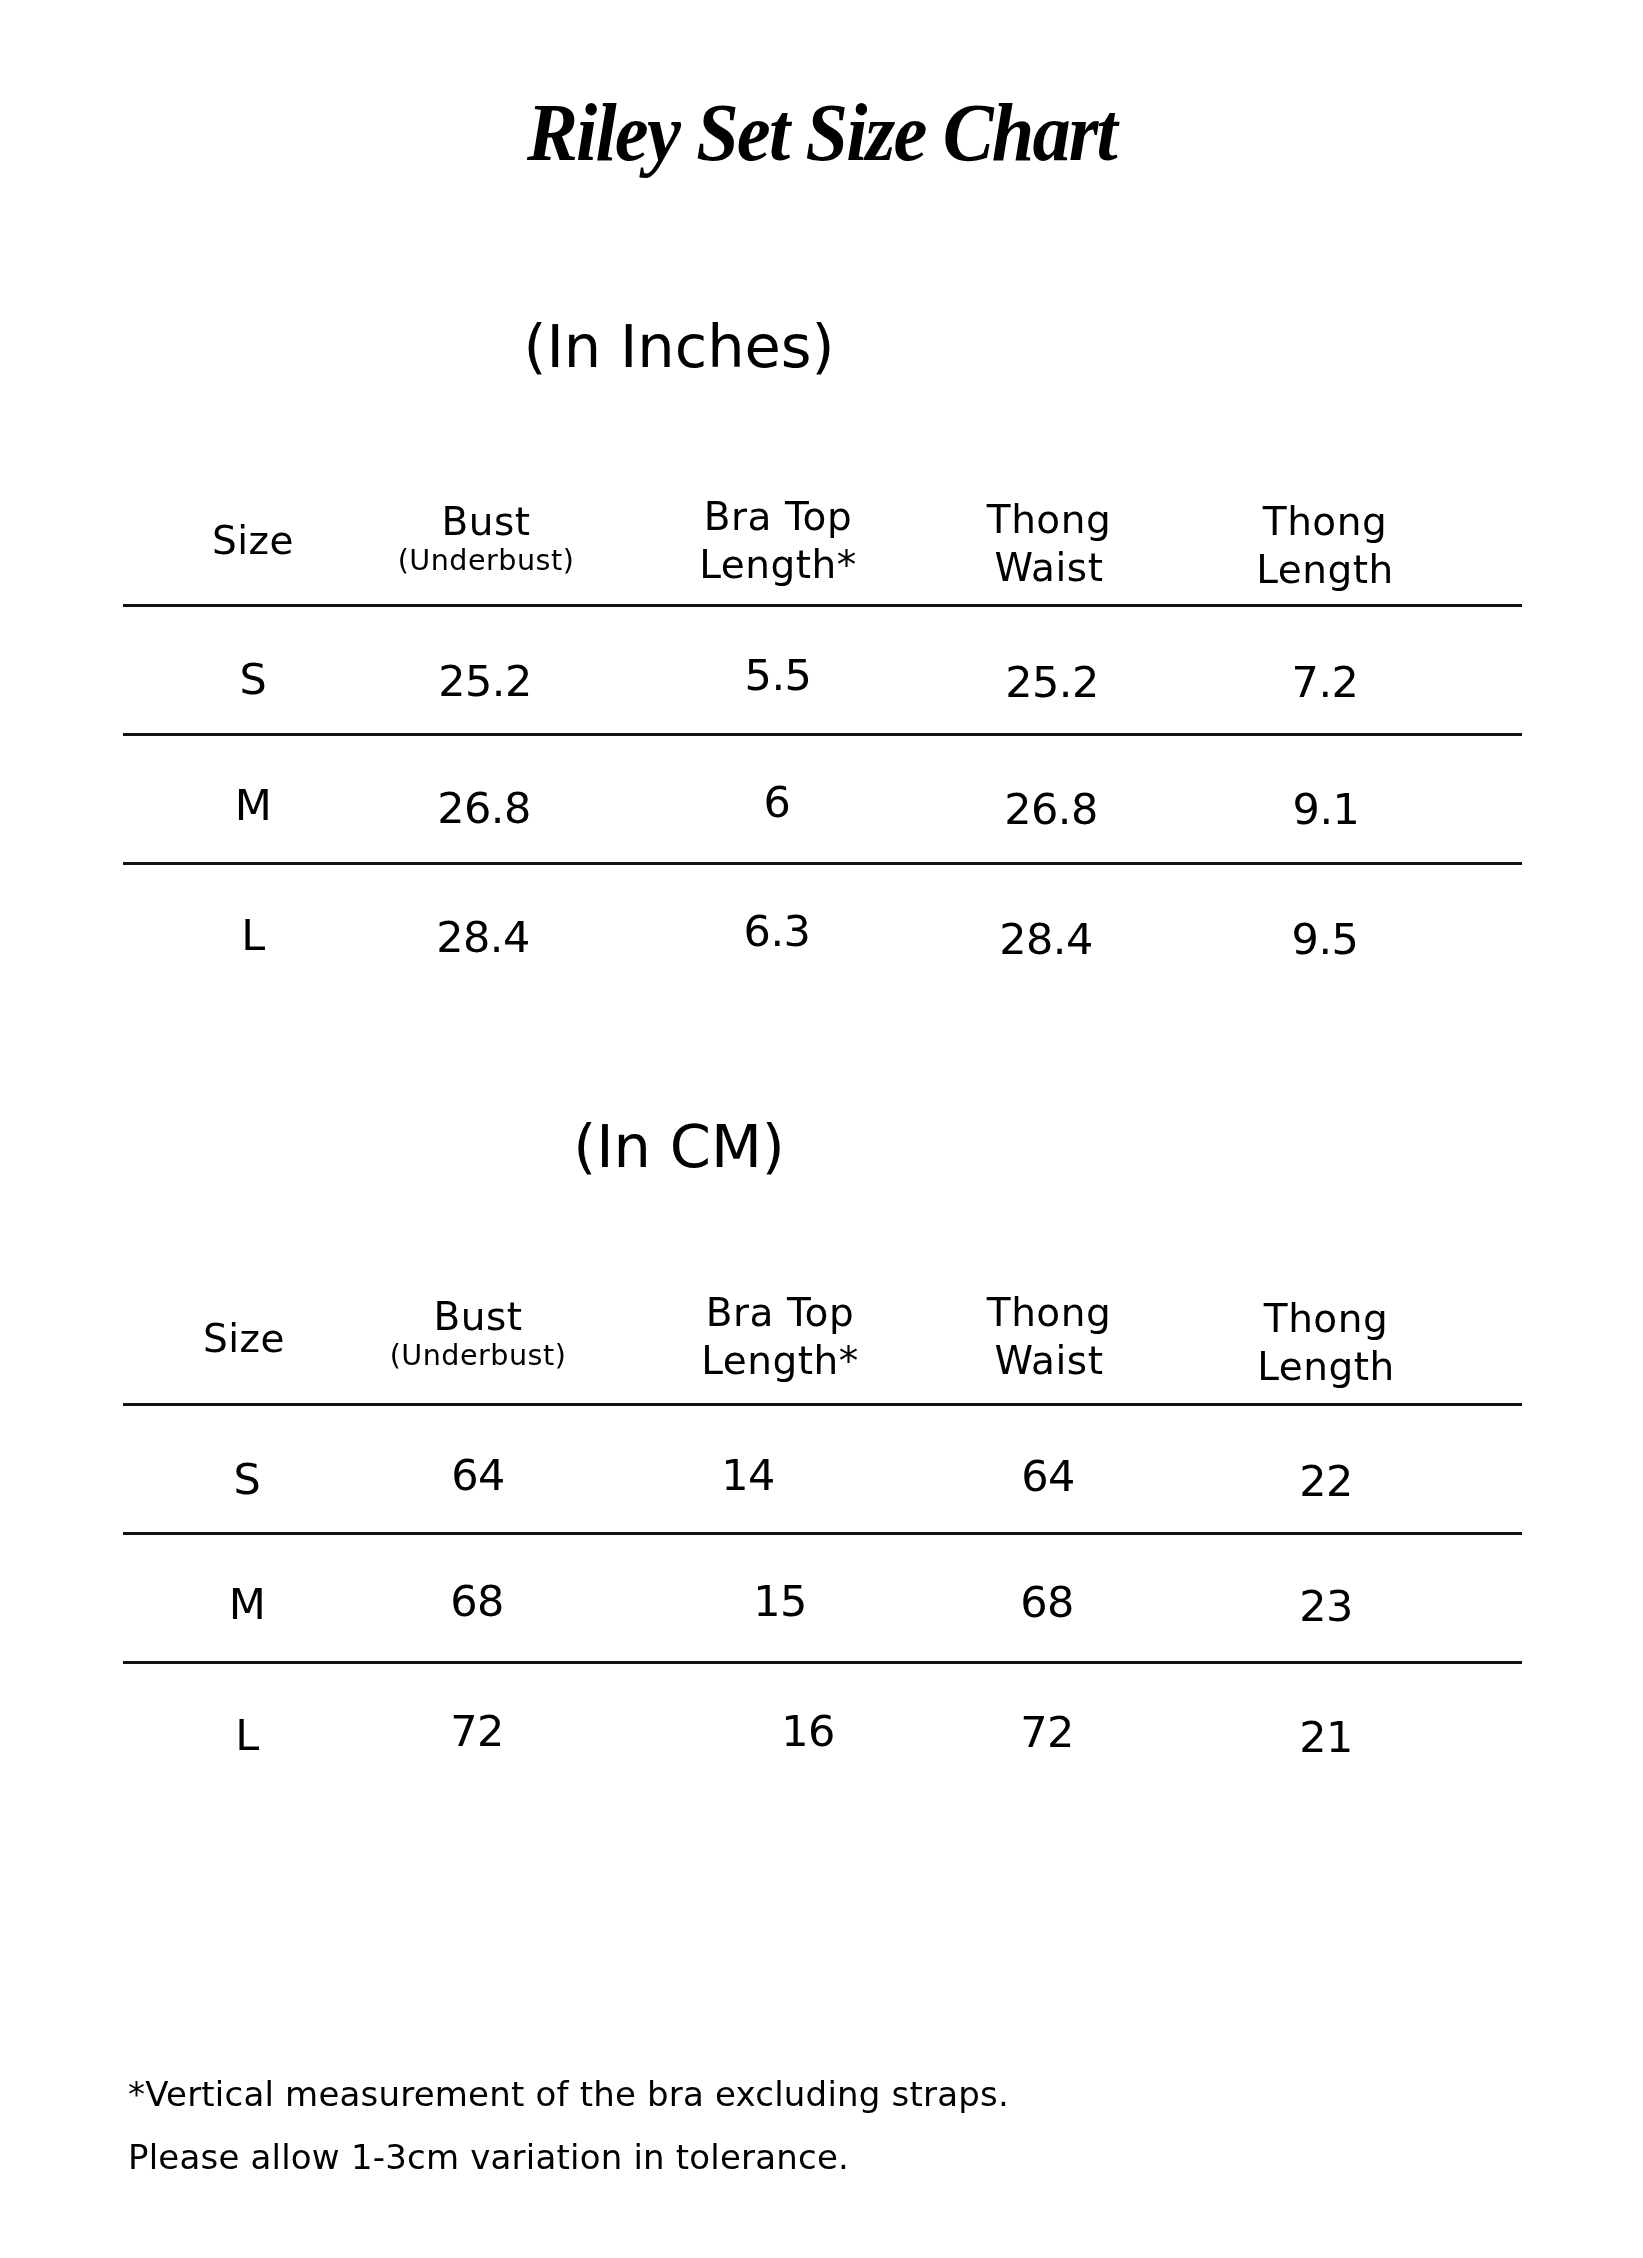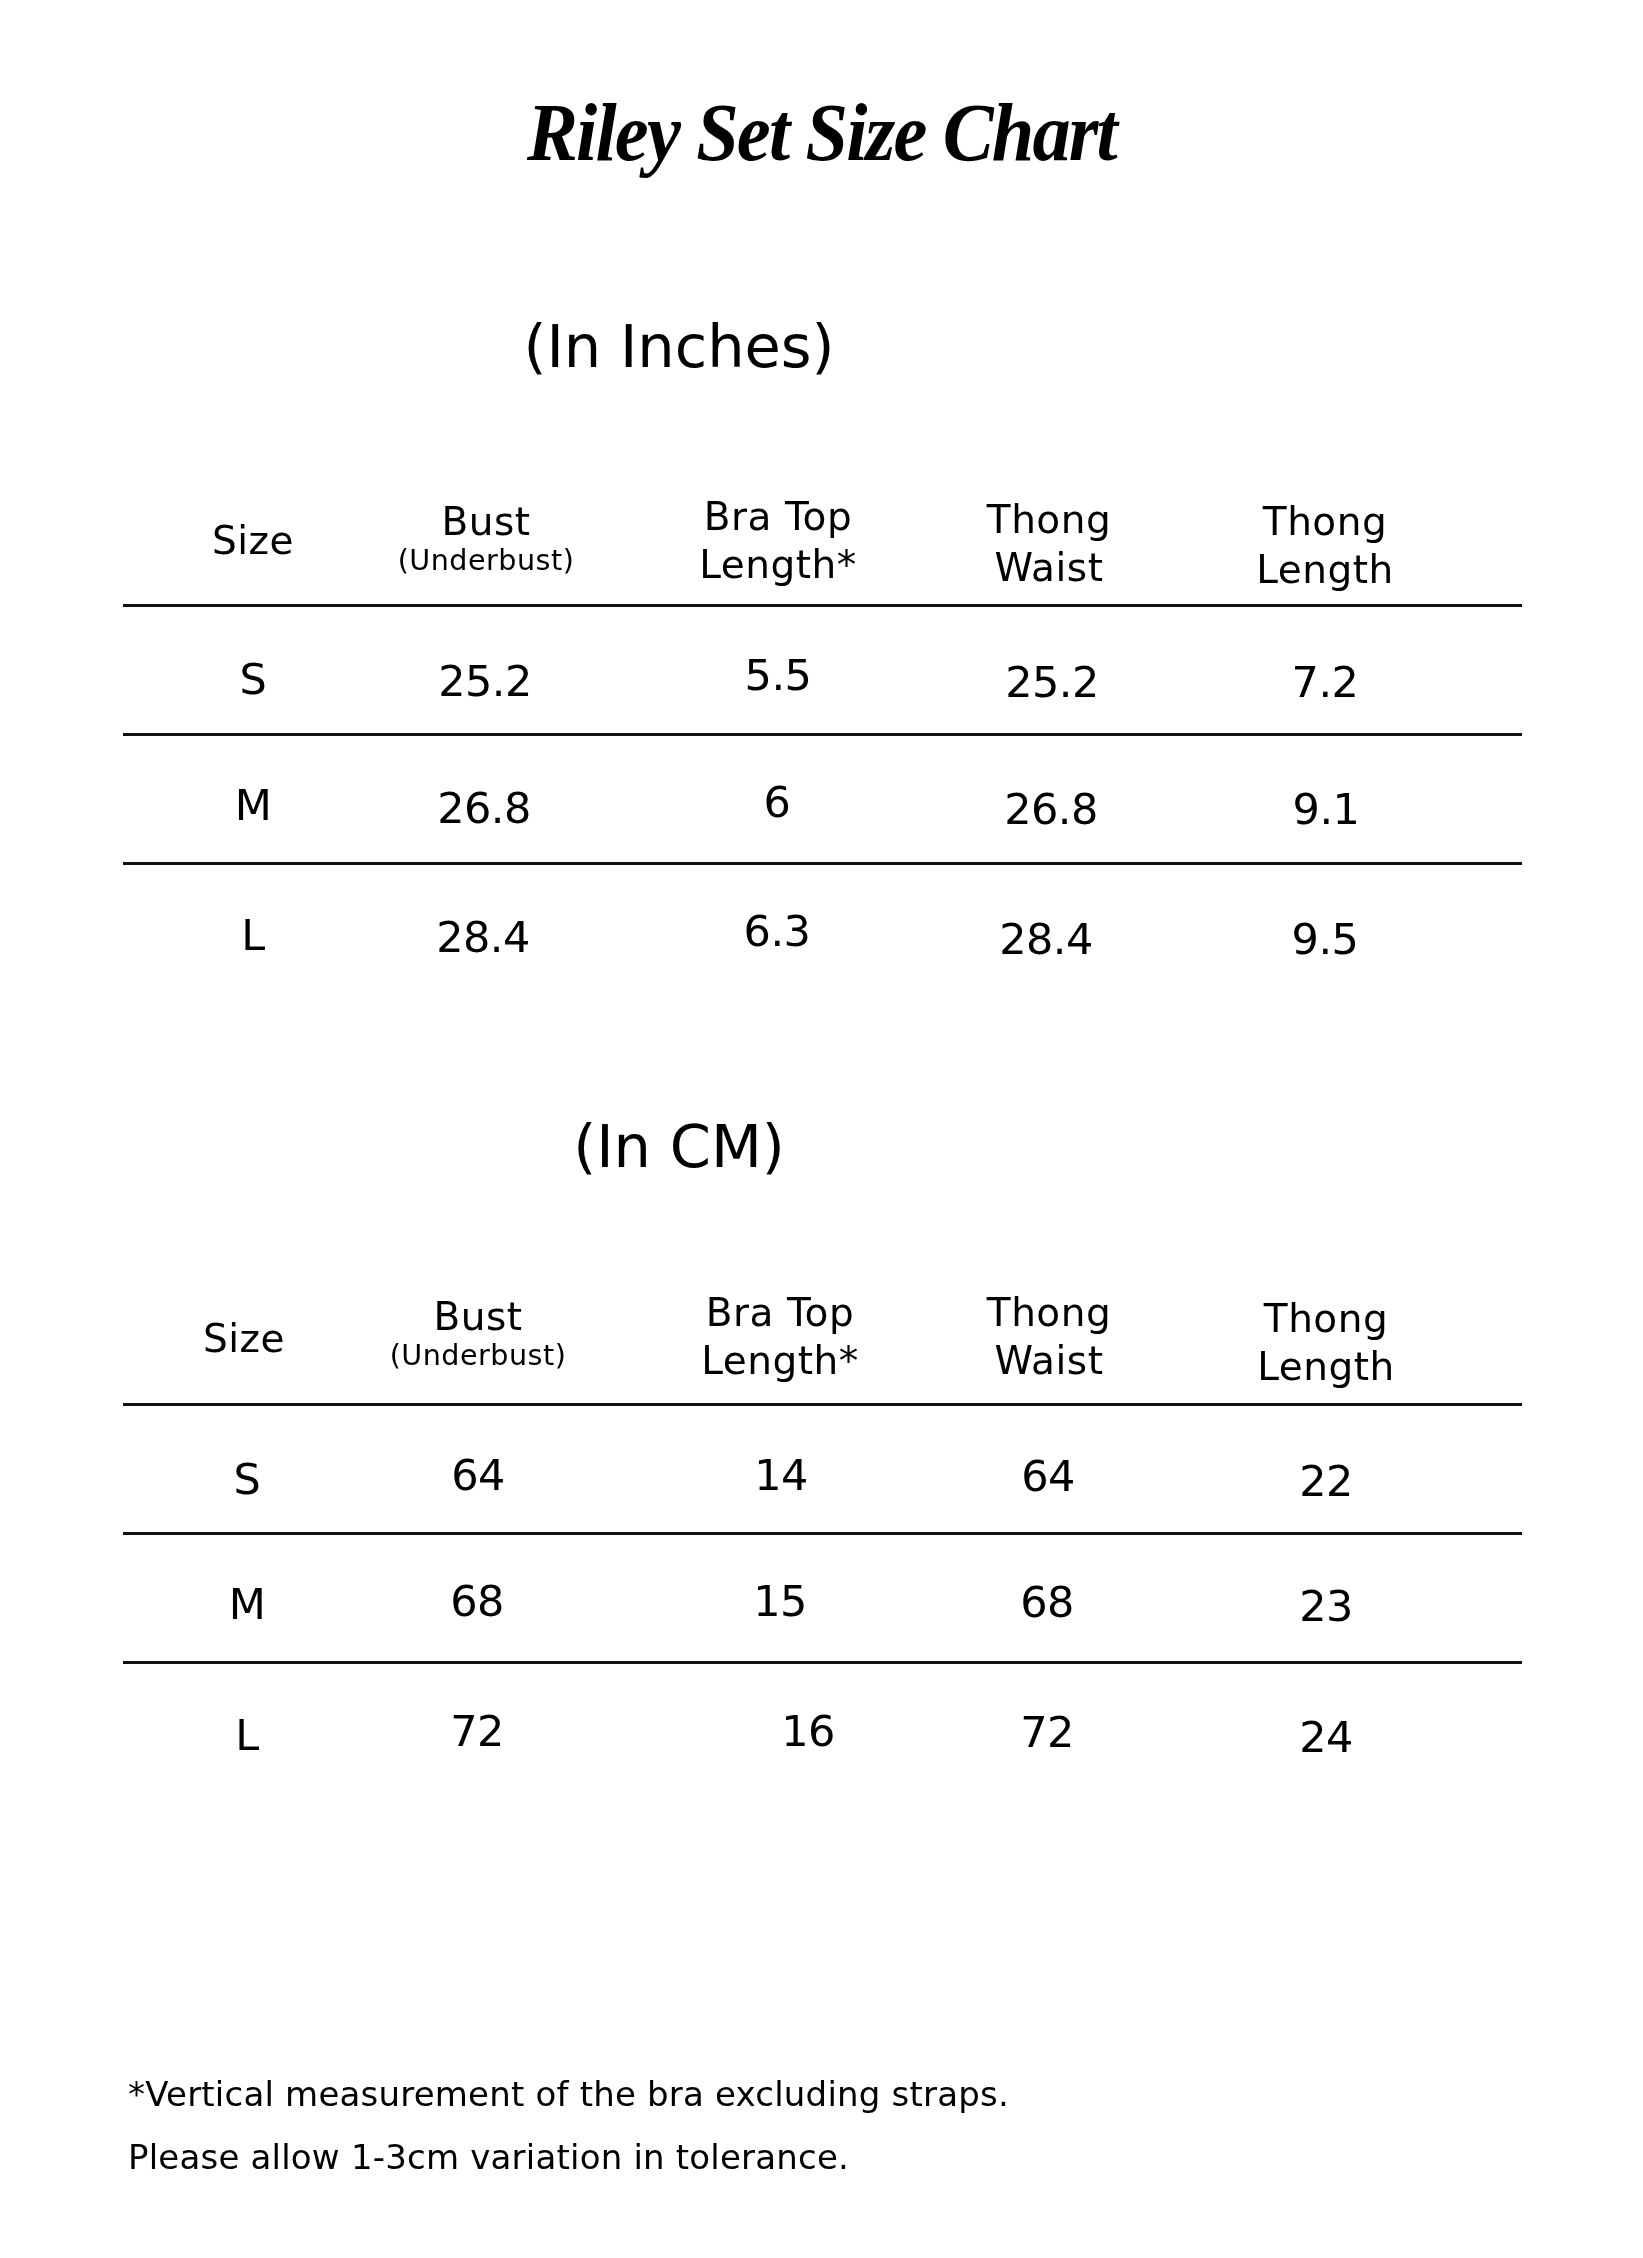--- a/index.html
+++ b/index.html
@@ -104,39 +104,39 @@
   <div class="abs hdr" style="left:1326px; top:1295px;">
     <div>Thong</div>
     <div>Length</div>
   </div>
 
   <div class="abs rule" style="top:1403px;"></div>
 
   <div>
     <div class="abs cell" style="left:247px; top:1458px;">S</div>
     <div class="abs cell" style="left:478px; top:1454px;">64</div>
-    <div class="abs cell" style="left:781px; top:1454px;">14</div>
+    <div class="abs cell" style="left:748px; top:1454px;">14</div>
     <div class="abs cell" style="left:1048px; top:1455px;">64</div>
     <div class="abs cell" style="left:1326px; top:1460px;">22</div>
   </div>
   <div class="abs rule" style="top:1532px;"></div>
 
   <div>
     <div class="abs cell" style="left:247px; top:1583px;">M</div>
     <div class="abs cell" style="left:477px; top:1580px;">68</div>
     <div class="abs cell" style="left:780px; top:1580px;">15</div>
     <div class="abs cell" style="left:1047px; top:1581px;">68</div>
     <div class="abs cell" style="left:1326px; top:1585px;">23</div>
   </div>
   <div class="abs rule" style="top:1661px;"></div>
 
   <div>
     <div class="abs cell" style="left:247px; top:1714px;">L</div>
     <div class="abs cell" style="left:477px; top:1710px;">72</div>
     <div class="abs cell" style="left:779px; top:1710px;margin-left:29px;">16</div>
     <div class="abs cell" style="left:1047px; top:1711px;">72</div>
-    <div class="abs cell" style="left:1326px; top:1716px;">24</div>
+    <div class="abs cell" style="left:1326px; top:1716px;">21</div>
   </div>
 </div>
 
 <div class="abs note" style="top:2077px;text-align:right;">*Vertical measurement of the bra excluding straps.</div>
 <div class="abs note" style="top:2140px;">Please allow 1-3cm variation in tolerance.</div>
 
 
 </body></html>

